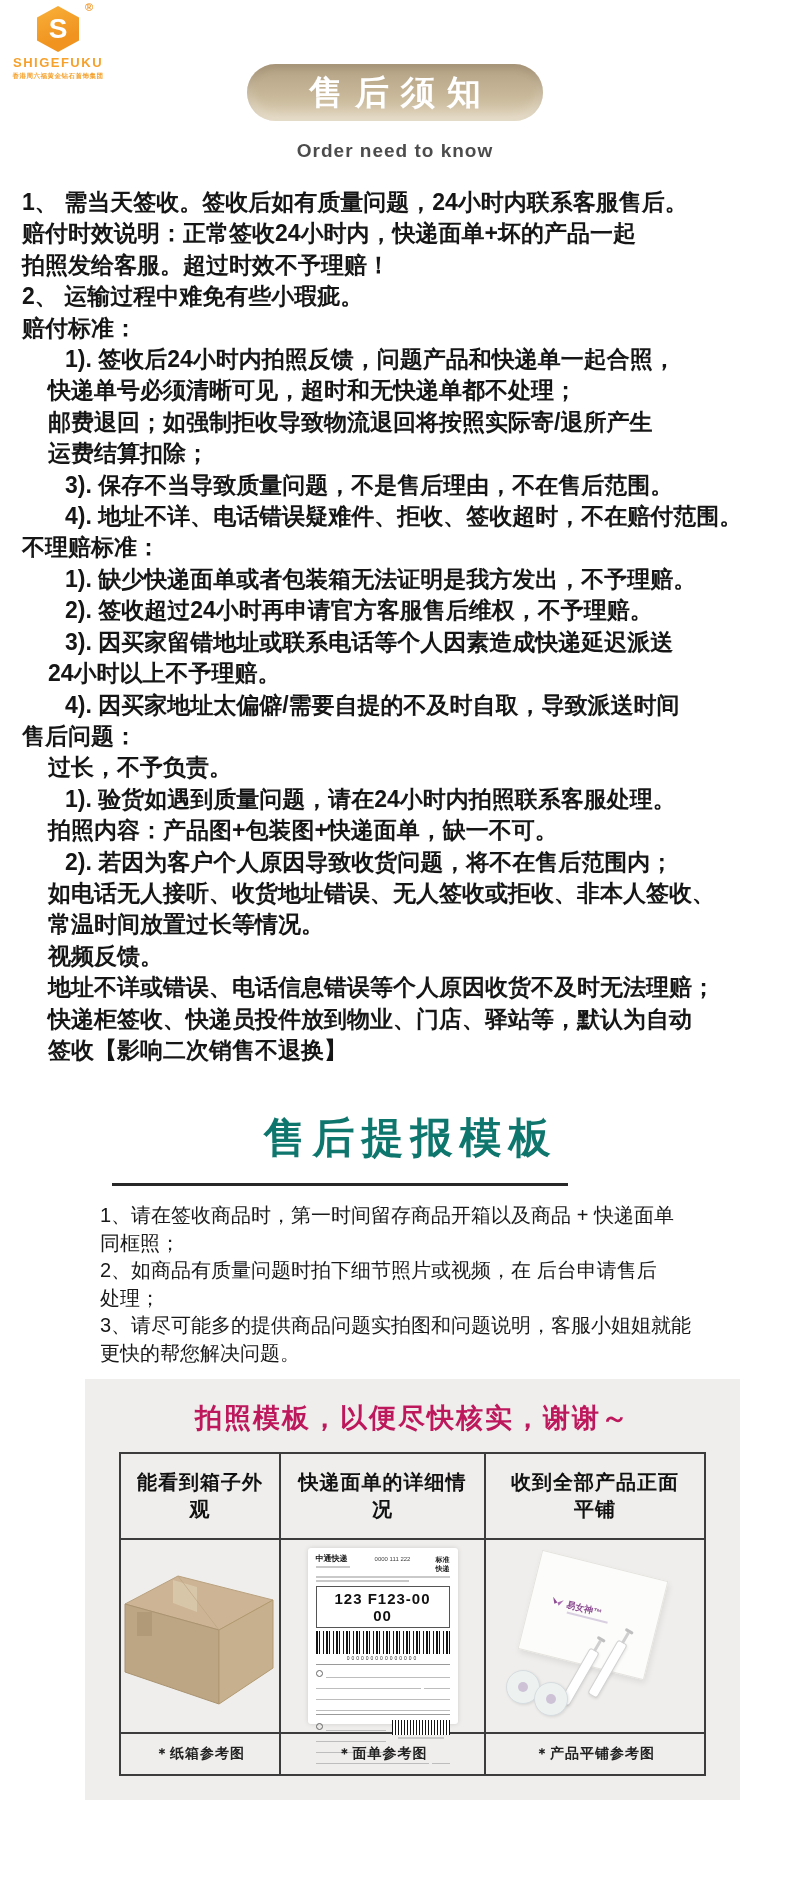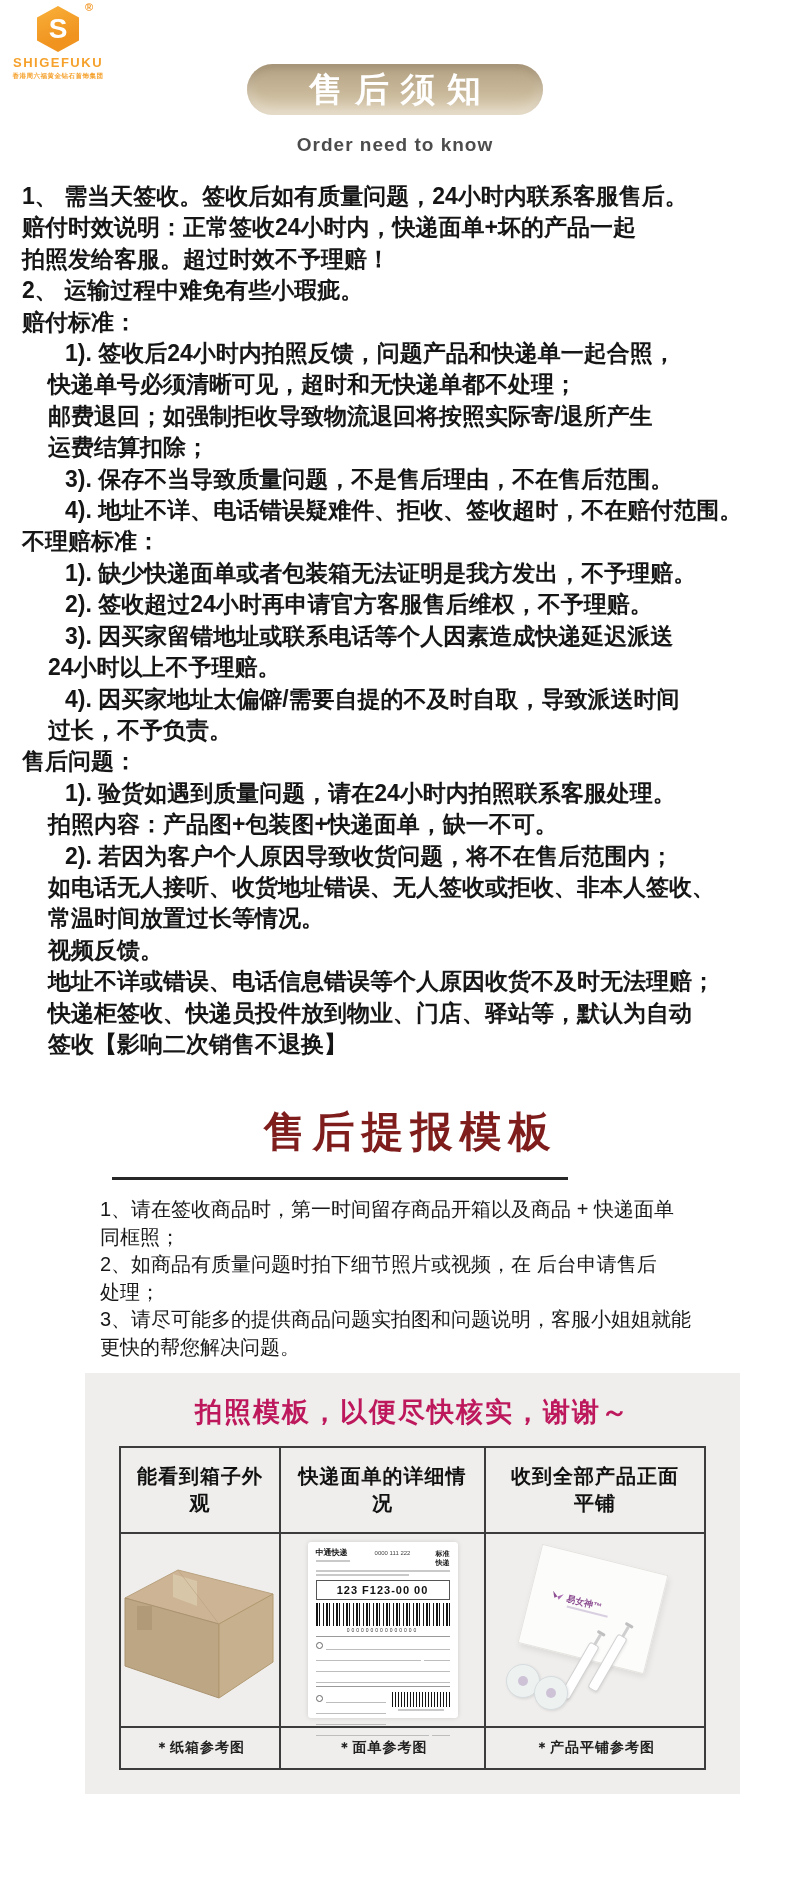--- a/index.html
+++ b/index.html
@@ -13,53 +13,53 @@
   .logo-wrap{position:relative;width:46px;margin:0 auto;}
   .hex{width:42px;height:46px;margin:0 auto;
     background:linear-gradient(160deg,#f9b13a 0%,#f0931f 70%);
     clip-path:polygon(50% 0,100% 25%,100% 75%,50% 100%,0 75%,0 25%);
     display:flex;align-items:center;justify-content:center;}
   .hex span{color:#fff;font-weight:bold;font-size:28px;line-height:1;}
   .reg{position:absolute;top:-5px;right:-12px;color:#f0931f;font-size:11px;font-weight:bold;}
   .brand-name{color:#f5a12c;font-weight:bold;font-size:13px;letter-spacing:1.5px;margin-top:3px;white-space:nowrap;}
   .brand-tag{color:#f5a12c;font-size:6.5px;font-weight:bold;margin-top:2px;letter-spacing:.5px;white-space:nowrap;}
   
-  .banner{width:296px;height:51px;margin:64px auto 0;border-radius:999px;
+  .banner{width:296px;height:57px;margin:64px auto 0;border-radius:999px;
     background:linear-gradient(180deg,#b2a083 0%,#c8b899 55%,#ddd0b6 100%);
     box-shadow:inset 0 -8px 12px rgba(255,255,255,.30), inset 0 4px 6px rgba(120,100,70,.25);
     display:flex;align-items:center;justify-content:center;}
   .banner span{color:#fff;font-size:34px;font-weight:bold;letter-spacing:12px;text-indent:12px;}
   .order-know{text-align:center;margin-top:19px;color:#4c4c4c;font-size:19px;font-weight:bold;letter-spacing:1px;}
   
   .notice{margin:25px 4px 0 22px;font-size:23px;line-height:31.4px;font-weight:600;color:#161616;}
   .n-line{white-space:nowrap;}
   .ind1{padding-left:26px;}
   .ind2{padding-left:43px;}
   
-  .tpl-title{text-align:center;margin-top:44px;font-size:42px;font-weight:600;color:#7f1d1d;letter-spacing:7px;text-indent:7px;margin-left:24px;}
+  .tpl-title{text-align:center;margin-top:44px;font-size:42px;font-weight:600;color:#0f766e;letter-spacing:7px;text-indent:7px;margin-left:24px;}
   .tpl-hr{width:456px;height:3px;background:#282828;margin:17px 0 0 112px;}
   .steps{margin:16px 60px 0 100px;font-size:20px;line-height:27.5px;font-weight:500;color:#191919;}
   
   .panel{width:655px;margin:12px 0 0 85px;background:#efeeec;padding:21px 0 24px;box-sizing:border-box;}
   .panel-title{text-align:center;font-size:27px;font-weight:bold;color:#be185d;letter-spacing:2px;}
   table.photos{width:585px;margin:16px auto 0;border-collapse:collapse;table-layout:fixed;}
   .photos td{border:2px solid #3c3c3c;text-align:center;vertical-align:middle;padding:0;}
   .photos tr.hd td{font-size:20px;font-weight:bold;color:#111;padding:15px 16px;letter-spacing:1px;}
   .photos tr.img td{height:192px;margin-left:36px;}
   .photos tr.cap td{font-size:14px;font-weight:bold;color:#222;padding:11px 0;letter-spacing:1px;}
   
   .waybill{width:150px;height:176px;margin:6px auto;background:#fff;border-radius:3px;
     box-shadow:0 0 5px rgba(0,0,0,.13);padding:7px 8px;box-sizing:border-box;text-align:left;}
   .wb-head{display:flex;justify-content:space-between;align-items:flex-start;}
   .wb-courier{font-size:8px;font-weight:bold;color:#111;line-height:1.1;}
   .wb-meta{font-size:6px;color:#444;margin-top:1px;}
   .wb-svc{font-size:7px;font-weight:bold;color:#222;text-align:right;line-height:1.3;}
   .wline{height:2px;background:#c9c9c9;margin-top:2px;}
   .wline.short{width:70%;}
-  .wb-code{border:1px solid #555;margin-top:4px;text-align:center;font-size:11px;font-weight:bold;
+  .wb-code{border:1px solid #555;margin-top:4px;text-align:center;font-size:15px;font-weight:bold;
     letter-spacing:1px;padding:3px 13px;color:#111;}
   .wb-barcode{height:23px;margin-top:3px;
     background:repeating-linear-gradient(90deg,#141414 0 2px,#fff 2px 3px,#141414 3px 4px,#fff 4px 7px,#141414 7px 8px,#fff 8px 10px);}
   .wb-digits{font-size:5px;letter-spacing:2px;text-align:center;color:#333;margin-top:1px;}
   .wb-sec{border-top:1px solid #9a9a9a;margin-top:3px;padding-top:2px;}
   .wb-row{display:flex;align-items:center;gap:3px;margin-top:2px;}
   .wb-dot{width:5px;height:5px;border:1px solid #666;border-radius:50%;flex:0 0 auto;}
   .wb-field{flex:1;border-bottom:1px solid #bdbdbd;height:8px;}
   .wb-bot{display:flex;justify-content:space-between;align-items:flex-start;margin-top:3px;}
   .wb-bot-left{flex:1;padding-right:6px;}
@@ -116,22 +116,22 @@
     <div class="n-line ind1">邮费退回；如强制拒收导致物流退回将按照实际寄/退所产生</div>
     <div class="n-line ind1">运费结算扣除；</div>
     <div class="n-line ind2">3). 保存不当导致质量问题，不是售后理由，不在售后范围。</div>
     <div class="n-line ind2">4). 地址不详、电话错误疑难件、拒收、签收超时，不在赔付范围。</div>
     <div class="n-line ind0">不理赔标准：</div>
     <div class="n-line ind2">1). 缺少快递面单或者包装箱无法证明是我方发出，不予理赔。</div>
     <div class="n-line ind2">2). 签收超过24小时再申请官方客服售后维权，不予理赔。</div>
     <div class="n-line ind2">3). 因买家留错地址或联系电话等个人因素造成快递延迟派送</div>
     <div class="n-line ind1">24小时以上不予理赔。</div>
     <div class="n-line ind2">4). 因买家地址太偏僻/需要自提的不及时自取，导致派送时间</div>
+    <div class="n-line ind0">售后问题：</div>
     <div class="n-line ind1">过长，不予负责。</div>
-    <div class="n-line ind0">售后问题：</div>
     <div class="n-line ind2">1). 验货如遇到质量问题，请在24小时内拍照联系客服处理。</div>
     <div class="n-line ind1">拍照内容：产品图+包装图+快递面单，缺一不可。</div>
     <div class="n-line ind2">2). 若因为客户个人原因导致收货问题，将不在售后范围内；</div>
     <div class="n-line ind1">如电话无人接听、收货地址错误、无人签收或拒收、非本人签收、</div>
     <div class="n-line ind1">常温时间放置过长等情况。</div>
     <div class="n-line ind1">视频反馈。</div>
     <div class="n-line ind1">地址不详或错误、电话信息错误等个人原因收货不及时无法理赔；</div>
     <div class="n-line ind1">快递柜签收、快递员投件放到物业、门店、驿站等，默认为自动</div>
     <div class="n-line ind1">签收【影响二次销售不退换】</div>
   </div>

